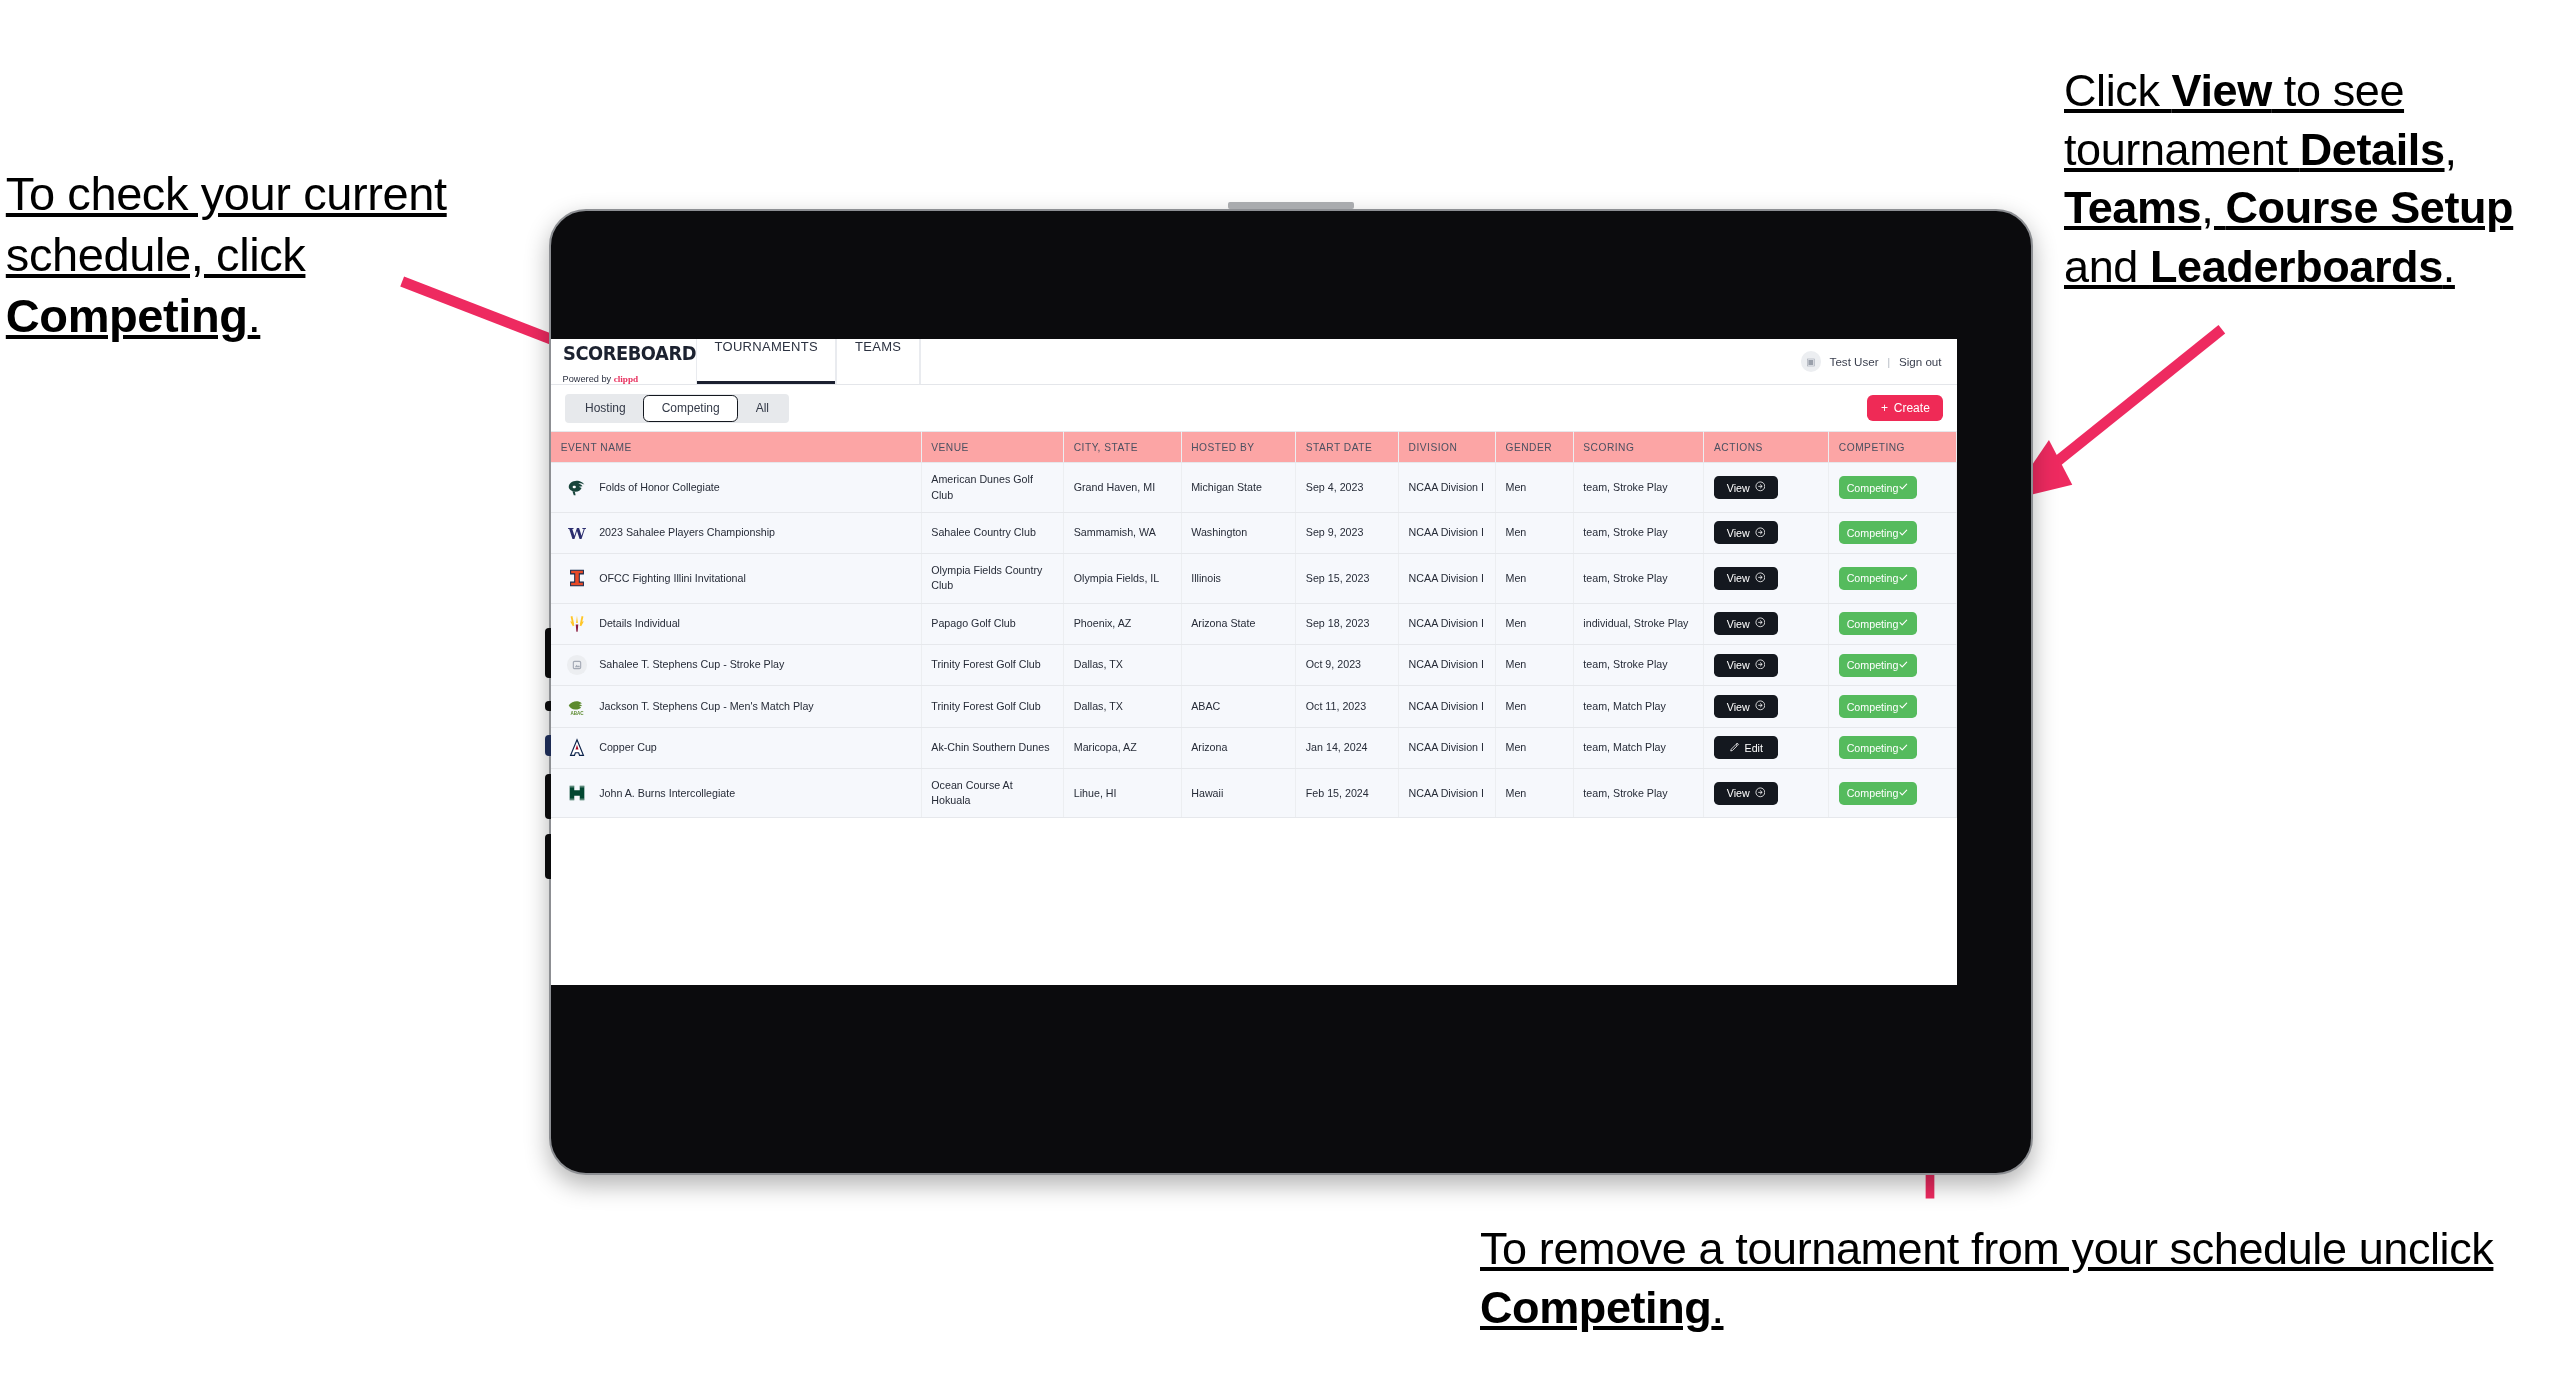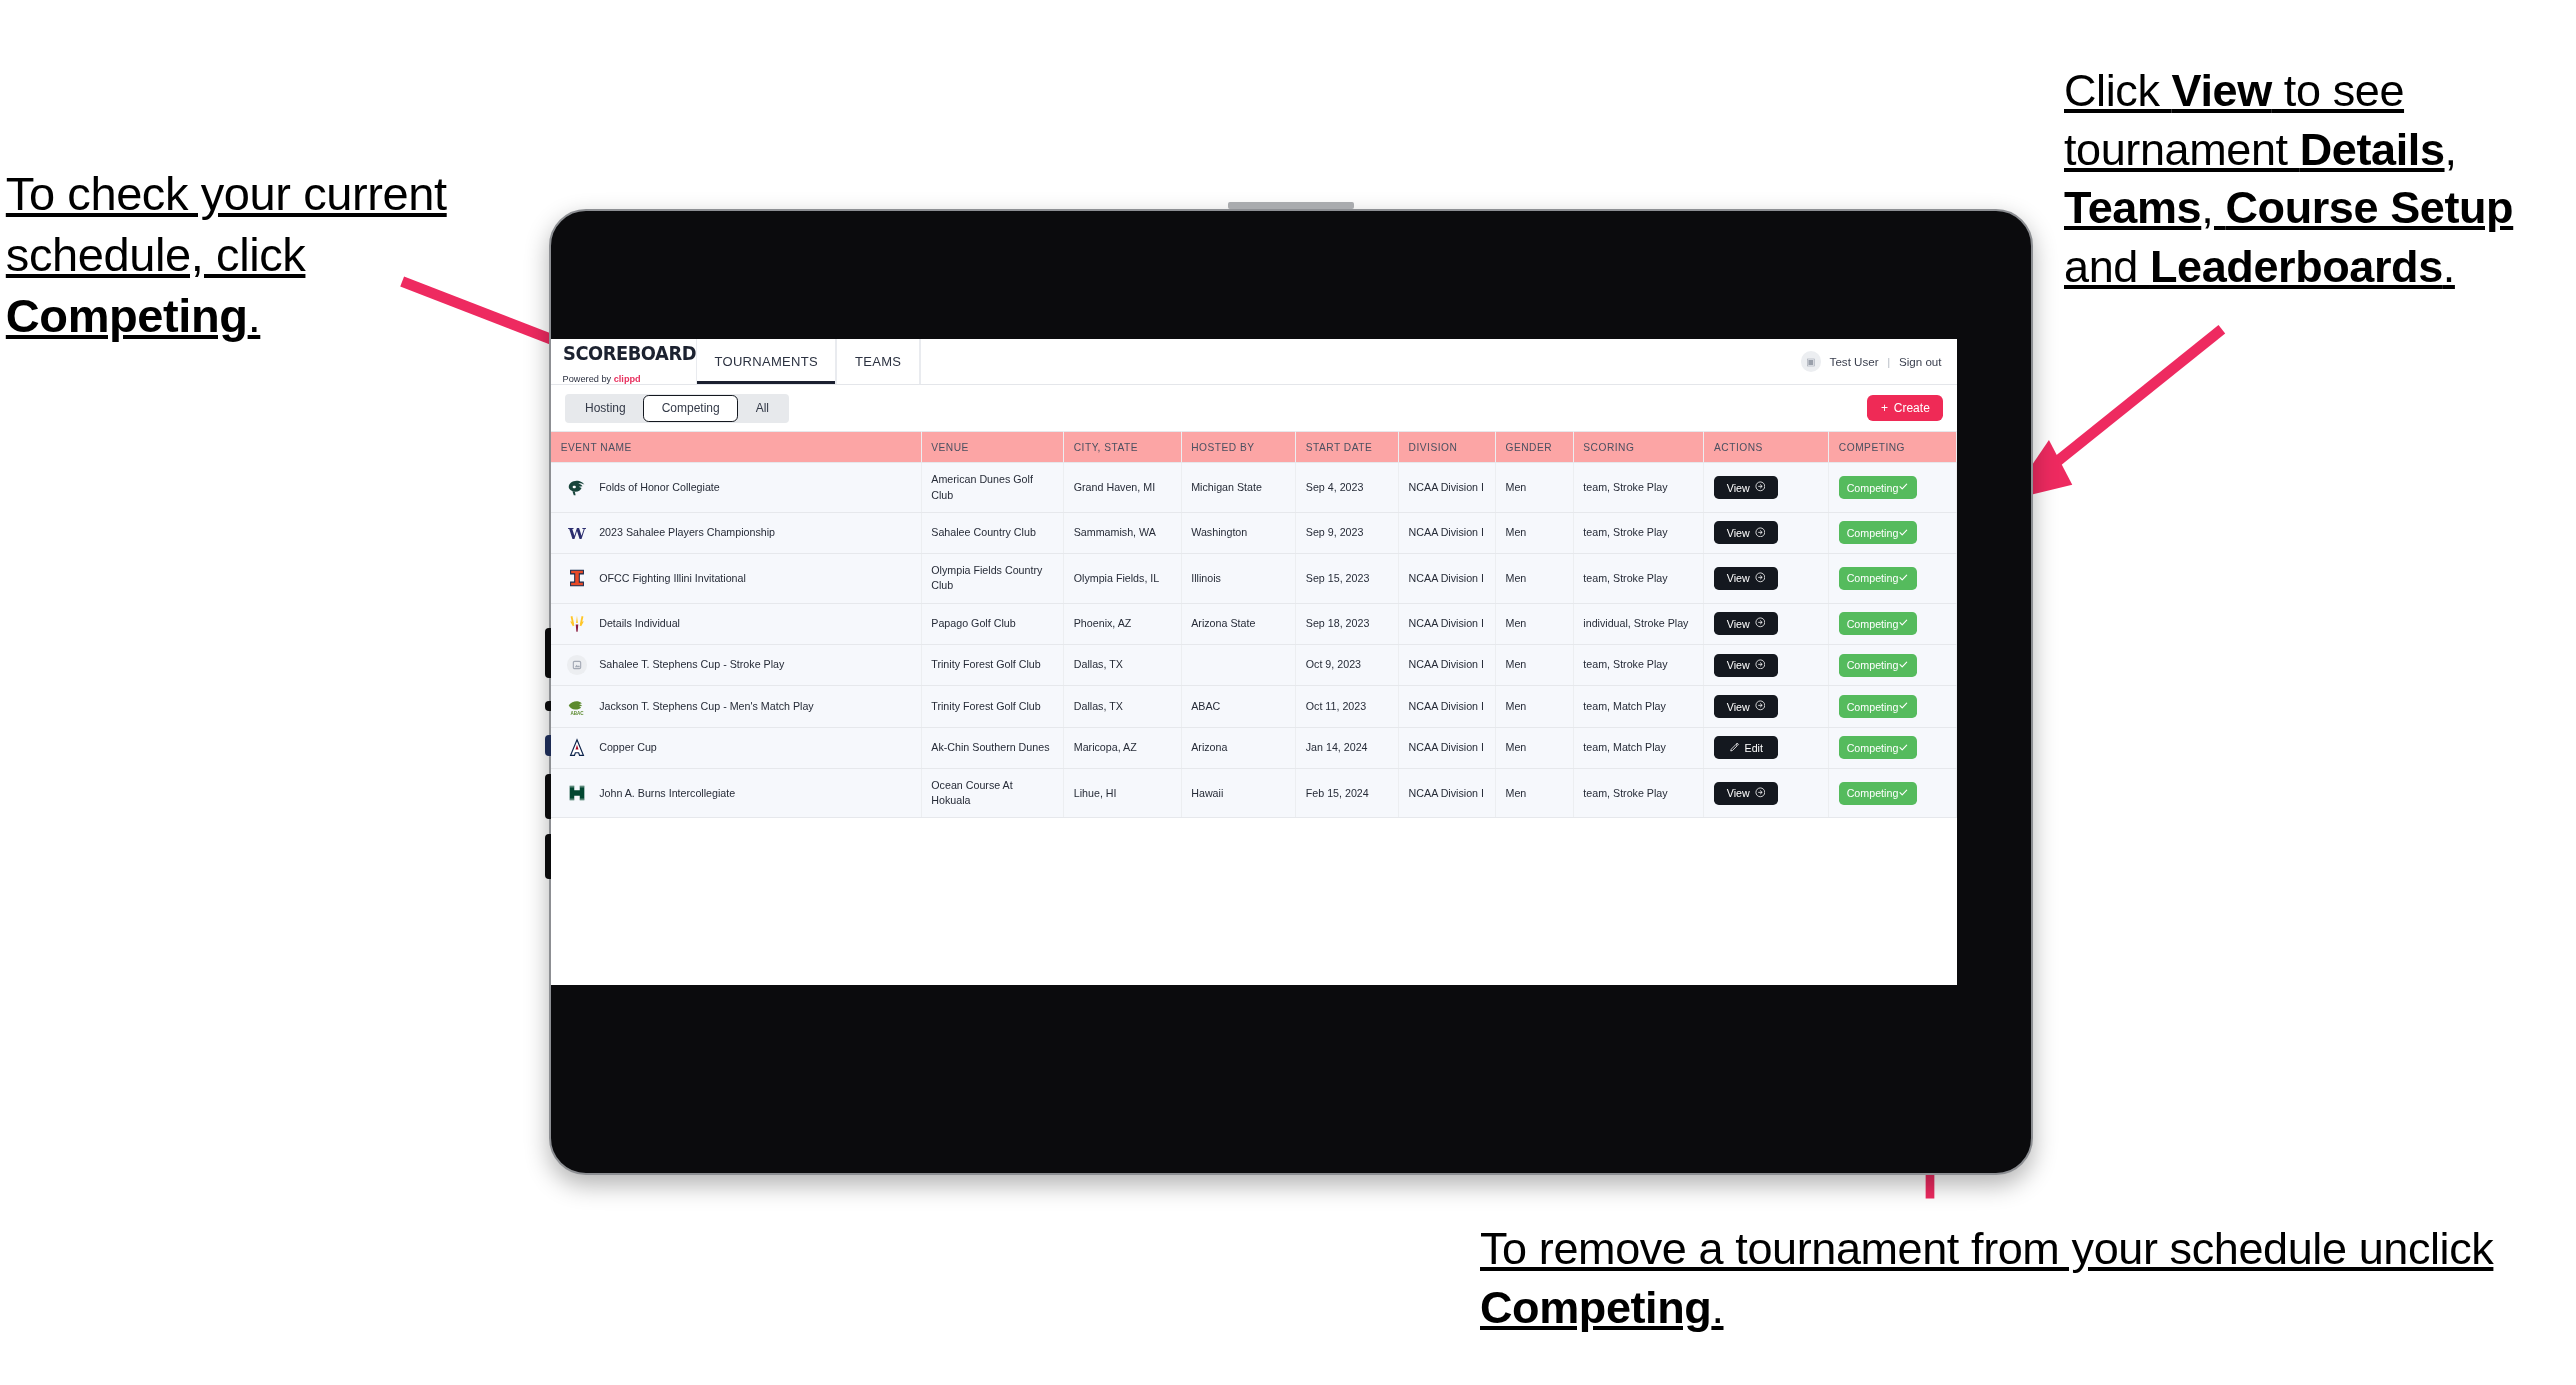--- a/index.html
+++ b/index.html
@@ -107,25 +107,25 @@
     line-height: 1;
     transform: scaleX(0.92);
     transform-origin: left center;
   }
   #brand-sub {
     font-size: 9.2px;
     color: #2b3040;
     margin-top: 2.9px;
     line-height: 1;
   }
-  #brand-sub .clippd { color: #e8315f; font-weight: 700; }
+  #brand-sub .clippd { color: #e8315f; font-weight: 700; font-family: Liberation Serif, serif; }
 
   .nav-tab {
     display: flex;
-    align-items: center;
+    align-items: flex-start;
     padding: 0 17.5px;
     font-size: 13px;
     color: #2c3241;
     letter-spacing: 0.3px;
     border-right: 1px solid #e9ebef;
     border-left: 1px solid #e9ebef;
     cursor: pointer;
     position: relative;
   }
   .nav-tab.active::after {

